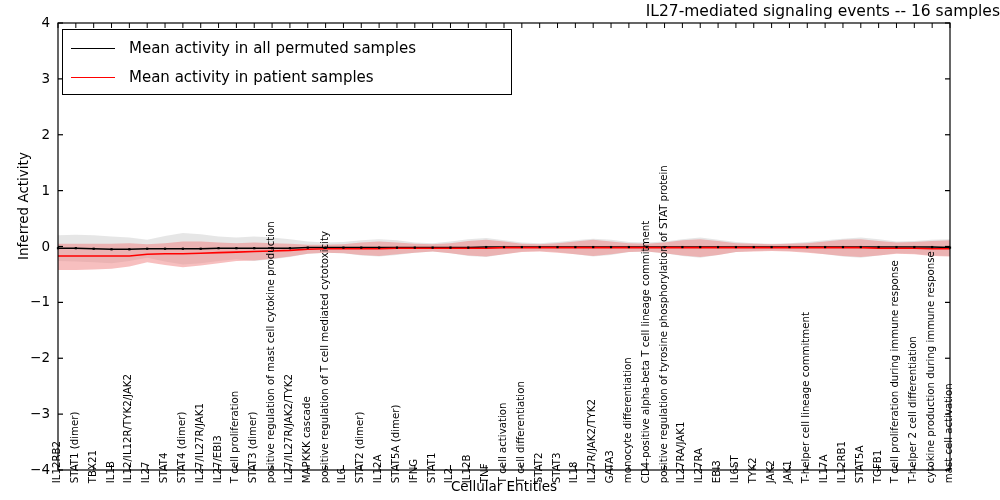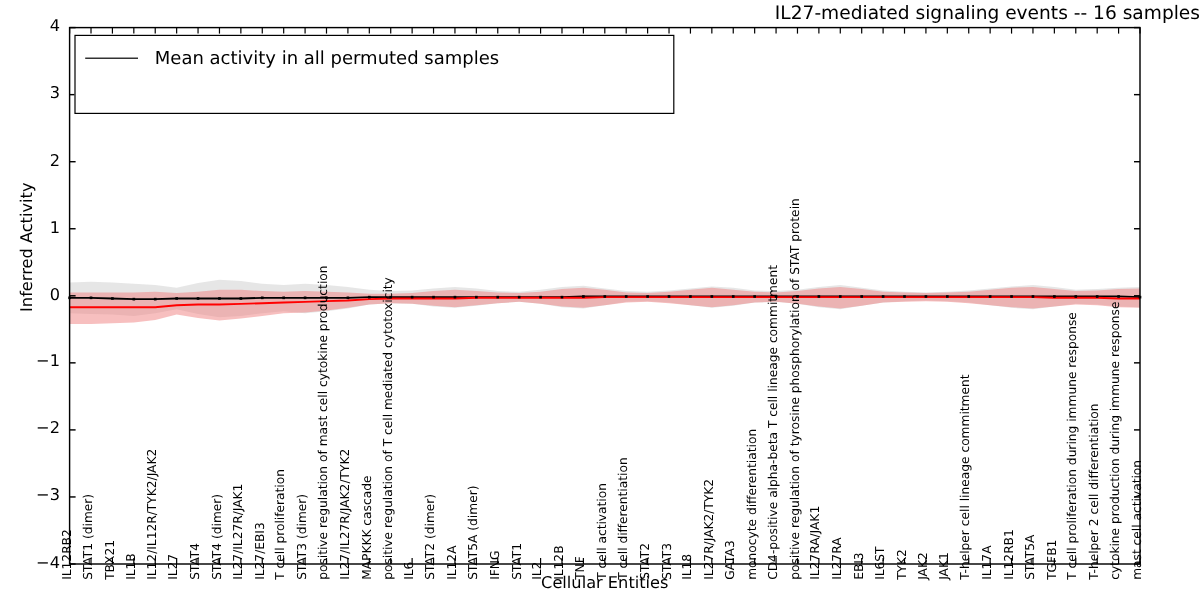--- a/index.html
+++ b/index.html
@@ -70,21 +70,21 @@
     color: #000;
     white-space: nowrap;
     transform-origin: left bottom;
     transform: rotate(-90deg);
     line-height: 1;
   }
   #legend-box {
     position: absolute;
     left: 62px;
     top: 29px;
-    width: 500px;
+    width: 450px;
     height: 66px;
     background: #ffffff;
     border: 1.2px solid #000;
     box-sizing: border-box;
   }
   .legend-row {
     position: absolute;
     left: 8px;
     height: 28px;
     display: flex;
@@ -356,15 +356,19 @@
       <div class="xtick-label" style="left: 918.32px; top: 473px;">T-helper 2 cell differentiation</div>
       <div class="xtick-label" style="left: 936.16px; top: 473px;">cytokine production during immune response</div>
       <div class="xtick-label" style="left: 954px; top: 473px;">mast cell activation</div>
     </div>
 
   <div id="legend-box">
       <div class="legend-row" style="top: 4px;">
         <div class="legend-swatch" style="border-top-color: rgb(0, 0, 0);"></div>
         <div class="legend-text">Mean activity in all permuted samples</div>
       </div>
+      <div class="legend-row" style="top: 33px;">
+        <div class="legend-swatch" style="border-top-color: rgb(255, 0, 0);"></div>
+        <div class="legend-text">Mean activity in patient samples</div>
+      </div>
     </div>
 
 </div>
 
 </body></html>

